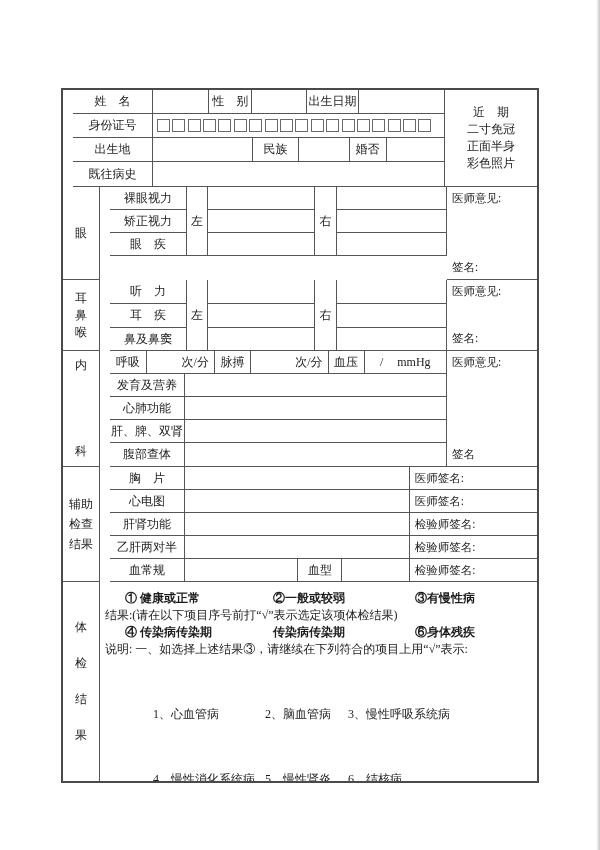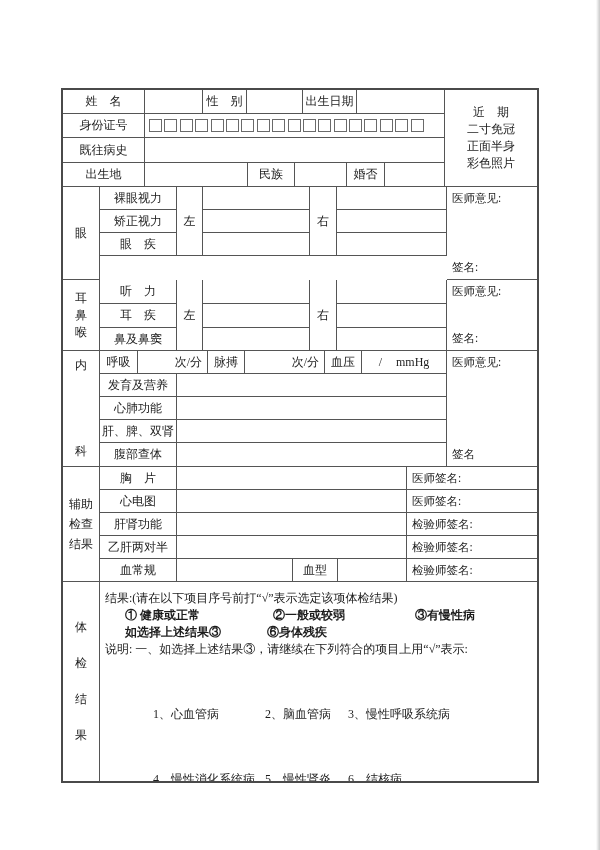--- a/index.html
+++ b/index.html
@@ -3,21 +3,21 @@
 <meta charset="utf-8">
 <style>
   html,body{margin:0;padding:0;background:#ffffff;width:600px;height:850px;overflow:hidden;}
   body{font-family:"Liberation Serif","DejaVu Serif",serif;color:#1c1c1c;}
   .page{position:relative;width:600px;height:850px;background:#fff;}
   .scan-edge{position:absolute;right:0;top:0;width:4px;height:850px;background:linear-gradient(to right,#fff,#c9c9c9);}
   .title{position:absolute;top:52px;left:0;width:600px;text-align:center;font-size:20px;font-weight:bold;letter-spacing:1px;}
   .ftable{position:absolute;left:61px;top:88px;width:474px;box-sizing:content-box;border:2px solid #4a4a4a;background:#fff;}
   .sec{display:flex;flex-direction:row;}
   .col{display:flex;flex-direction:column;}
-  .row{display:flex;flex-direction:row;}
+  .row{display:flex;flex-direction:row;margin-left:10px;}
   .cell{box-sizing:border-box;border-right:1px solid #555;border-bottom:1px solid #555;font-size:12px;display:flex;align-items:center;justify-content:center;overflow:hidden;white-space:nowrap;}
   .nbr{border-right:none;}
   .nbb{border-bottom:none;}
   .left-align{justify-content:flex-start;}
   .seclabel{align-items:center;justify-content:center;text-align:center;}
   .doctor{flex-direction:column;align-items:flex-start;justify-content:space-between;padding:4px 5px;font-size:11.5px;}
   .idrow{display:flex;align-items:center;gap:2.4px;padding-left:4px;}
   .idbox{box-sizing:border-box;width:13px;height:13px;border:1px solid #6a6a6a;background:#fff;flex:0 0 auto;}
   .photo{flex-direction:column;justify-content:center;gap:4px;font-size:12px;line-height:13px;}
   .vstack{flex-direction:column;justify-content:center;gap:3px;line-height:14px;}
@@ -76,31 +76,31 @@
               <div class="idbox"></div>
               <div class="idbox"></div>
               <div class="idbox"></div>
               <div class="idbox"></div>
               <div class="idbox"></div>
               <div class="idbox"></div>
               <div class="idbox"></div>
               <div class="idbox"></div>
             </div>
         </div>
-        <div class="row" style="height:25px">
-          <div class="cell" style="width:82px">既往病史</div>
-          <div class="cell" style="width:300px"></div>
-        </div>
         <div class="row" style="height:24px">
           <div class="cell" style="width:82px">出生地</div>
           <div class="cell" style="width:103px"></div>
           <div class="cell" style="width:47px">民族</div>
           <div class="cell" style="width:52px"></div>
           <div class="cell" style="width:38px">婚否</div>
           <div class="cell" style="width:60px"></div>
+        </div>
+        <div class="row" style="height:25px">
+          <div class="cell" style="width:82px">既往病史</div>
+          <div class="cell" style="width:300px"></div>
         </div>
       </div>
       <div class="cell photo nbr" style="width:92px;height:97px">
         <span>近　期</span>
         <span>二寸免冠</span>
         <span>正面半身</span>
         <span>彩色照片</span>
       </div>
     </div>
 
@@ -244,28 +244,29 @@
     </div>
 
     <div class="sec" style="height:199px">
       <div class="cell seclabel v4 nbb" style="width:37px;height:199px">
         <span>体</span>
         <span>检</span>
         <span>结</span>
         <span>果</span>
       </div>
       <div class="cell res-body nbr nbb" style="width:437px;height:199px">
-        <div class="res-line ind5">结果:(请在以下项目序号前打“√”表示选定该项体检结果)</div>
         <div class="res-line opt-row bold">
           <span class="c1">① 健康或正常</span>
           <span class="c2">②一般或较弱</span>
           <span class="c3">③有慢性病</span>
         </div>
+        <div class="res-line ind5">结果:(请在以下项目序号前打“√”表示选定该项体检结果)</div>
         <div class="res-line opt-row bold">
-          <span class="c2">如选择上述结果③</span>
+          <span class="c1">④ 传染病传染期</span>
+          <span class="c2">传染病传染期</span>
           <span class="c3">⑥身体残疾</span>
         </div>
         <div class="res-line ind5">说明: 一、如选择上述结果③，请继续在下列符合的项目上用“√”表示:</div>
         <div class="res-line itm-row">
           <span class="c1">1、心血管病</span>
           <span class="c2">2、脑血管病</span>
           <span class="c3">3、慢性呼吸系统病</span>
         </div>
         <div class="res-line itm-row">
           <span class="c1">4、慢性消化系统病</span>

